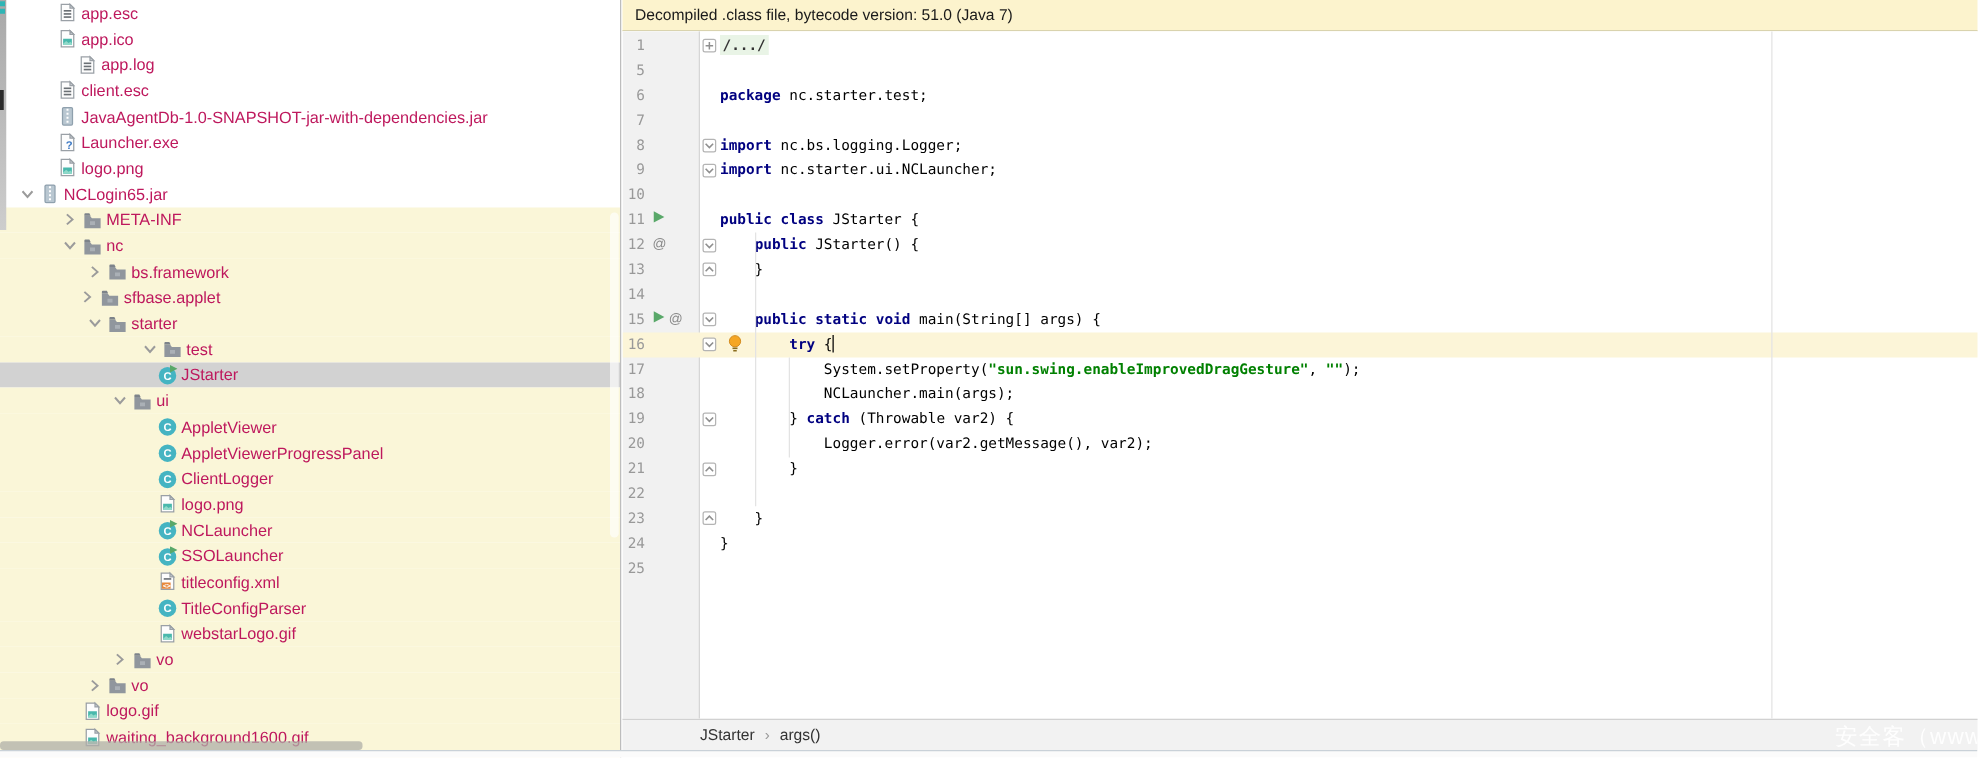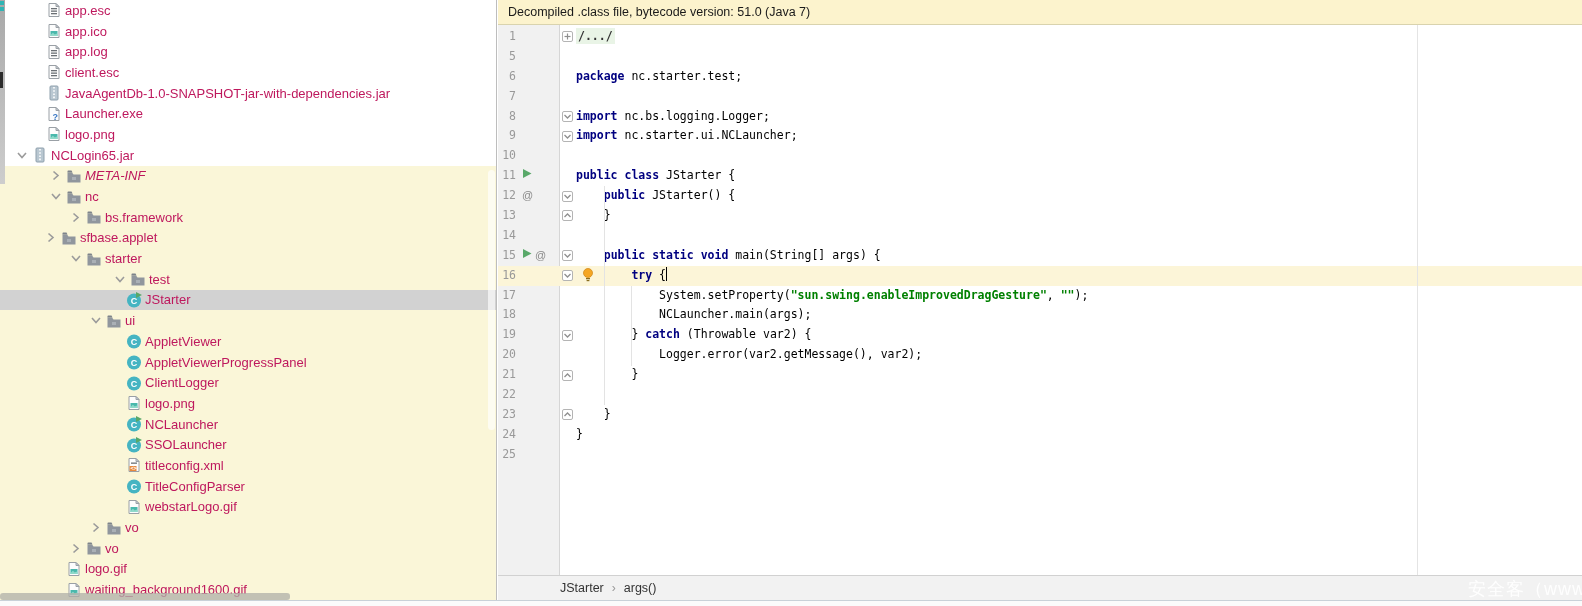--- a/index.html
+++ b/index.html
@@ -104,21 +104,21 @@
           <span class="ticon">
             <svg width="16" height="16" viewBox="0 0 16 16">
               <path d="M3 1.5 h7 l3 3 V14.5 H3 Z" fill="#fdfdfd" stroke="#9aa0a6"></path>
               <path d="M10 1.5 l3 3 h-3 Z" fill="#cfd4da" stroke="#9aa0a6"></path>
               <rect x="4.5" y="8" width="7" height="5" fill="#49b8ac"></rect>
               <path d="M4.5 12 l2.4-2.2 2 1.6 1.4-1 1.2 1.2 V13 h-7 Z" fill="#8fd9c9"></path>
             </svg>
           </span>
           <span class="tlabel">app.ico</span>
         </div>
-        <div class="tree-row" style="padding-left: 26px;">
+        <div class="tree-row" style="padding-left: 42px;">
           <span class="chev"></span>
           <span class="ticon">
             <svg width="16" height="16" viewBox="0 0 16 16">
               <path d="M3 1.5 h7 l3 3 V14.5 H3 Z" fill="#fdfdfd" stroke="#9aa0a6"></path>
               <path d="M10 1.5 l3 3 h-3 Z" fill="#cfd4da" stroke="#9aa0a6"></path>
               <rect x="5" y="6" width="6" height="1.3" fill="#6b7075"></rect>
               <rect x="5" y="8.5" width="6" height="1.3" fill="#6b7075"></rect>
               <rect x="5" y="11" width="6" height="1.3" fill="#6b7075"></rect>
             </svg>
           </span>
@@ -177,21 +177,21 @@
             </svg>
           </span>
           <span class="ticon">
             <svg width="16" height="16" viewBox="0 0 16 16">
               <rect x="4" y="1" width="8" height="14" rx="1" fill="#b9c7d1" stroke="#8fa0ad"></rect>
               <line x1="8" y1="2" x2="8" y2="14" stroke="#ffffff" stroke-width="1.6" stroke-dasharray="1.6,1.6"></line>
             </svg>
           </span>
           <span class="tlabel">NCLogin65.jar</span>
         </div>
-        <div class="tree-row yellow" style="padding-left: 46px; font-style: italic;">
+        <div class="tree-row yellow" style="padding-left: 46px;">
           <span class="chev">
             <svg width="12" height="13" viewBox="0 0 12 13">
               <polyline points="3.5,2.5 8,6.5 3.5,10.5" fill="none" stroke="#9b9b9b" stroke-width="1.6"></polyline>
             </svg>
           </span>
           <span class="ticon">
             <svg width="16" height="16" viewBox="0 0 16 16">
               <path d="M1.5 4.5 h4.5 l1.5 2 h7 v8 h-13 Z" fill="#90969d"></path>
               <path d="M1.5 4.5 v-1.2 a0.8 0.8 0 0 1 0.8-0.8 h3.2 l1 2 Z" fill="#7d838a"></path>
               <rect x="6" y="9" width="4" height="3" fill="#aab0b6"></rect>
@@ -222,21 +222,21 @@
           </span>
           <span class="ticon">
             <svg width="16" height="16" viewBox="0 0 16 16">
               <path d="M1.5 4.5 h4.5 l1.5 2 h7 v8 h-13 Z" fill="#90969d"></path>
               <path d="M1.5 4.5 v-1.2 a0.8 0.8 0 0 1 0.8-0.8 h3.2 l1 2 Z" fill="#7d838a"></path>
               <rect x="6" y="9" width="4" height="3" fill="#aab0b6"></rect>
             </svg>
           </span>
           <span class="tlabel">bs.framework</span>
         </div>
-        <div class="tree-row yellow" style="padding-left: 41px;">
+        <div class="tree-row yellow" style="padding-left: 60px;">
           <span class="chev">
             <svg width="12" height="13" viewBox="0 0 12 13">
               <polyline points="3.5,2.5 8,6.5 3.5,10.5" fill="none" stroke="#9b9b9b" stroke-width="1.6"></polyline>
             </svg>
           </span>
           <span class="ticon">
             <svg width="16" height="16" viewBox="0 0 16 16">
               <path d="M1.5 4.5 h4.5 l1.5 2 h7 v8 h-13 Z" fill="#90969d"></path>
               <path d="M1.5 4.5 v-1.2 a0.8 0.8 0 0 1 0.8-0.8 h3.2 l1 2 Z" fill="#7d838a"></path>
               <rect x="6" y="9" width="4" height="3" fill="#aab0b6"></rect>

